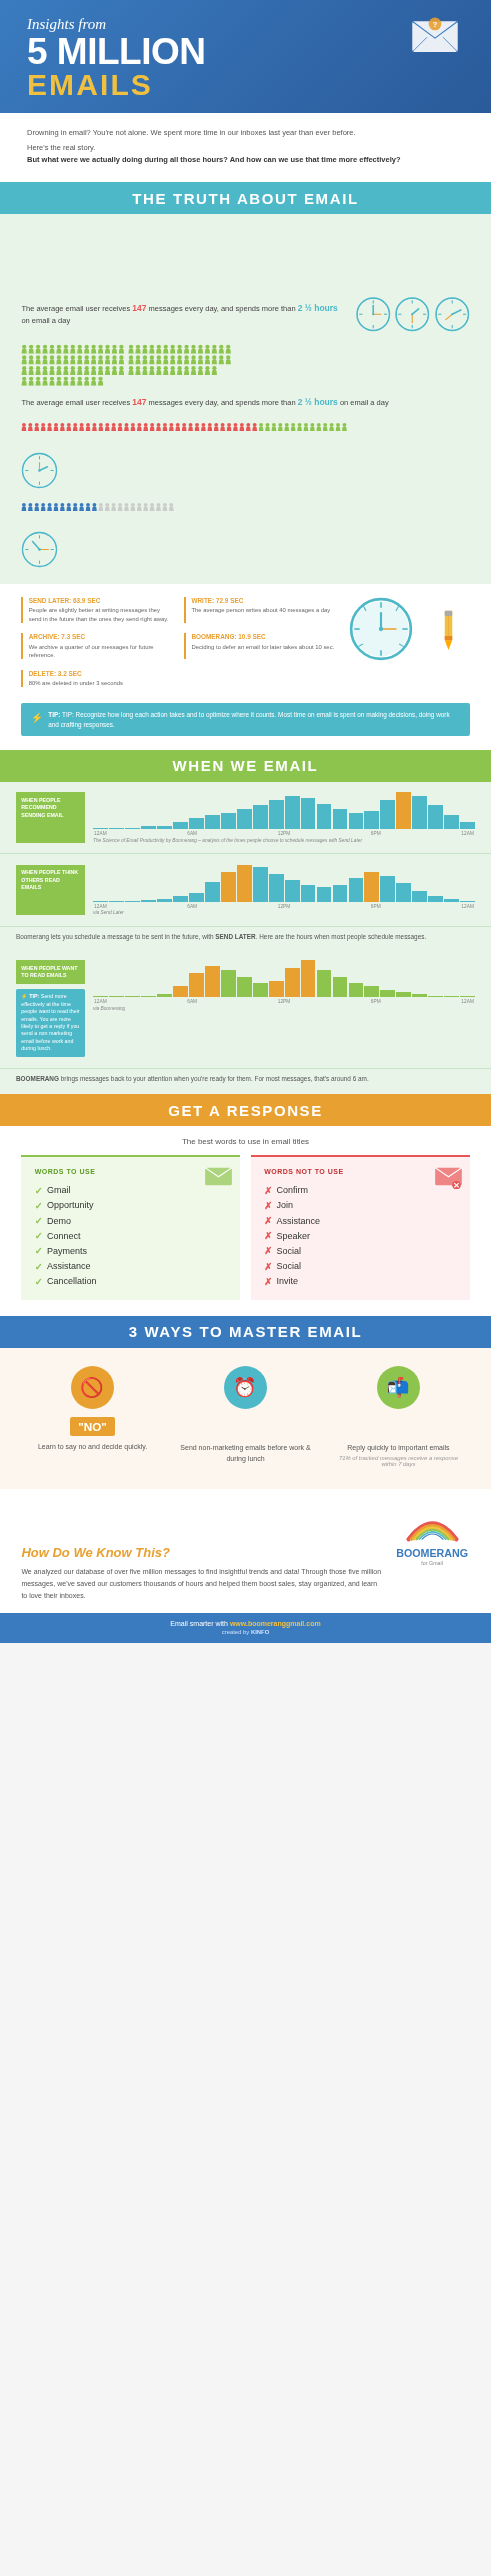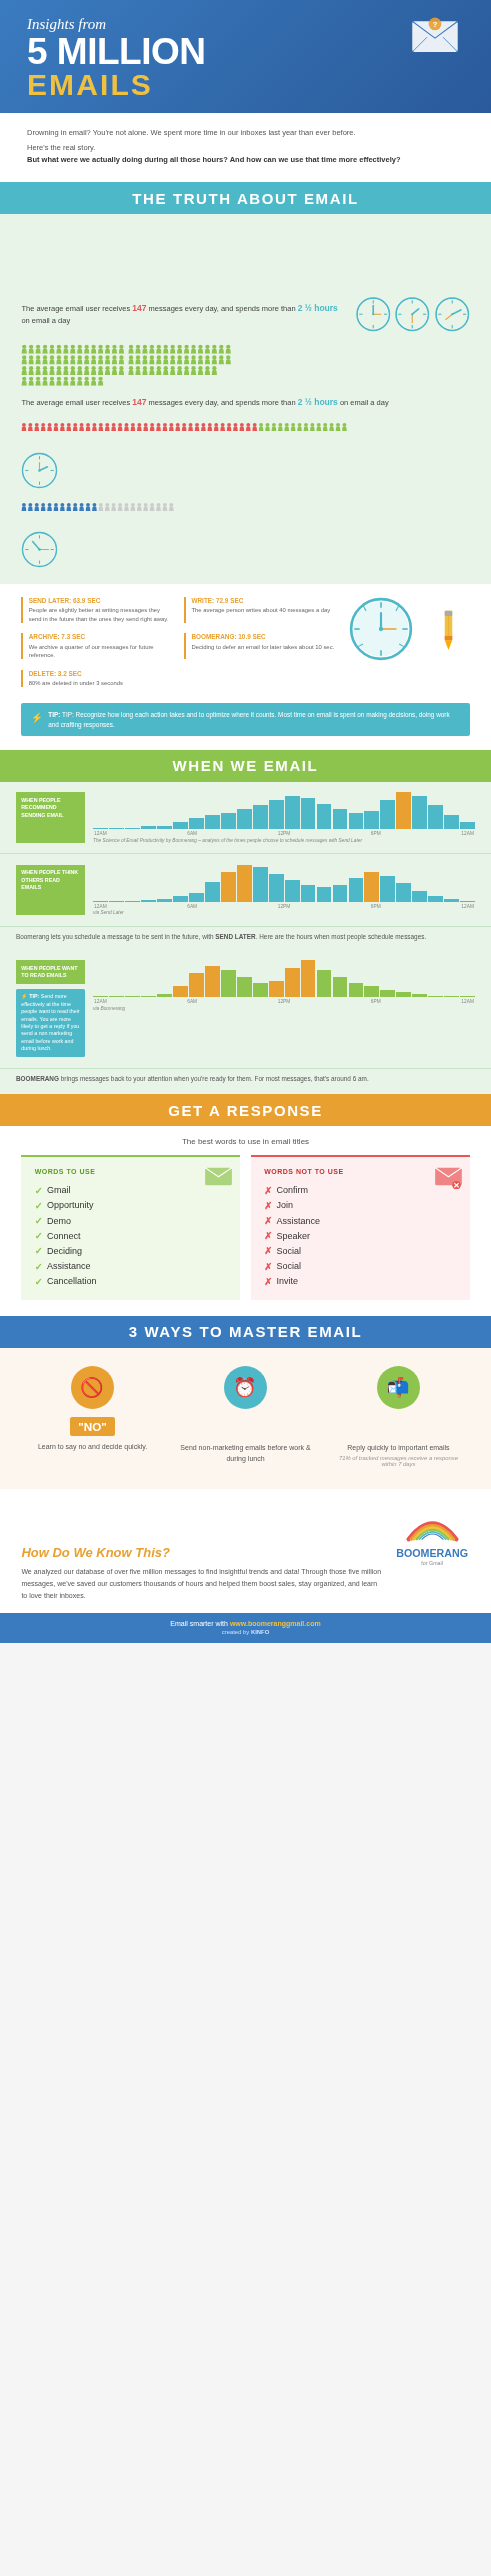--- a/index.html
+++ b/index.html
@@ -631,21 +631,21 @@
         <li style="font-size:9px; color:#333; padding:2.1px 0; display:flex; align-items:center; gap:4.3px;">
           <span style="color:#8dc44e; font-weight:bold; font-size:9.6px;">✓</span>
           <span>Demo</span>
         </li>
         <li style="font-size:9px; color:#333; padding:2.1px 0; display:flex; align-items:center; gap:4.3px;">
           <span style="color:#8dc44e; font-weight:bold; font-size:9.6px;">✓</span>
           <span>Connect</span>
         </li>
         <li style="font-size:9px; color:#333; padding:2.1px 0; display:flex; align-items:center; gap:4.3px;">
           <span style="color:#8dc44e; font-weight:bold; font-size:9.6px;">✓</span>
-          <span>Deciding</span>
+          <span>Payments</span>
         </li>
         <li style="font-size:9px; color:#333; padding:2.1px 0; display:flex; align-items:center; gap:4.3px;">
           <span style="color:#8dc44e; font-weight:bold; font-size:9.6px;">✓</span>
           <span>Assistance</span>
         </li>
         <li style="font-size:9px; color:#333; padding:2.1px 0; display:flex; align-items:center; gap:4.3px;">
           <span style="color:#8dc44e; font-weight:bold; font-size:9.6px;">✓</span>
           <span>Cancellation</span>
         </li>
       </ul>

